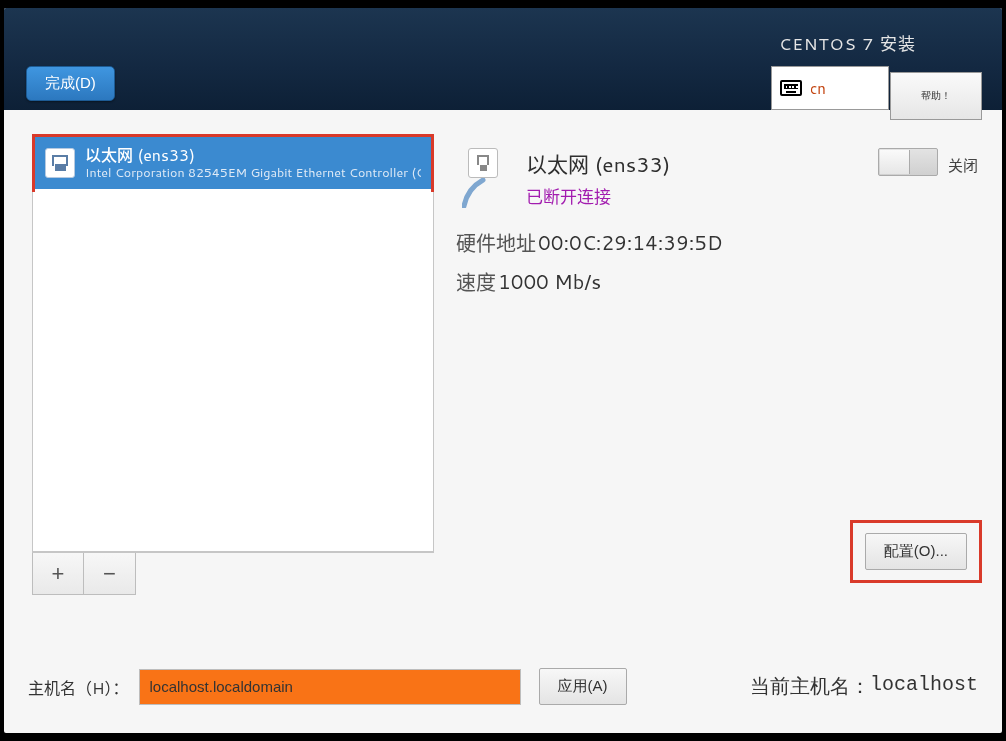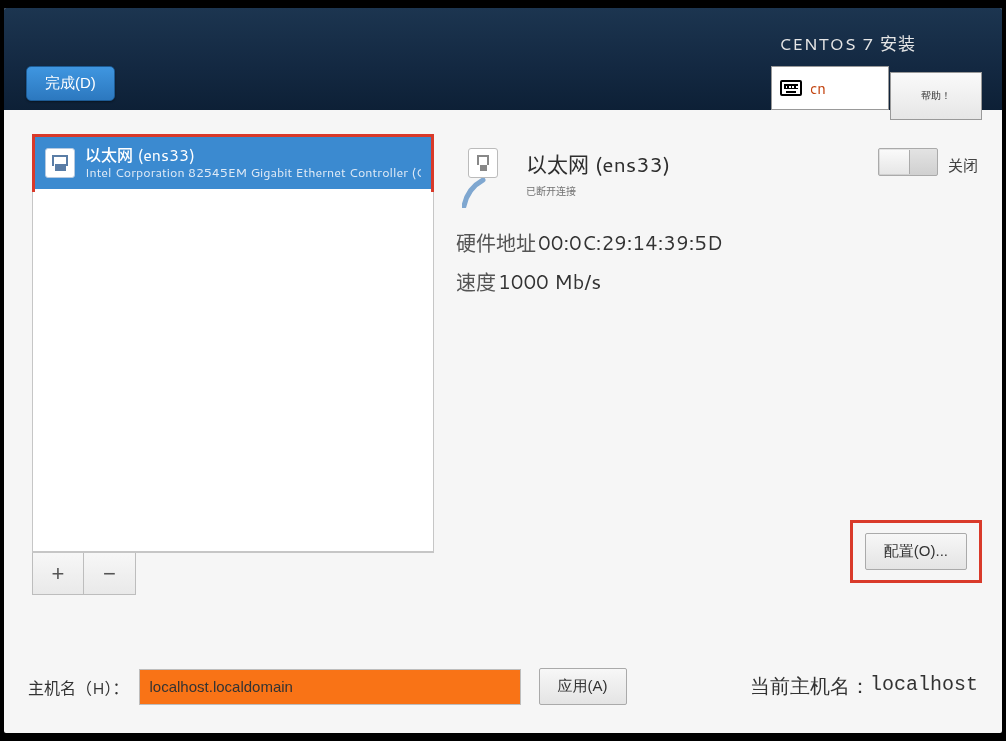--- a/index.html
+++ b/index.html
@@ -203,21 +203,21 @@
     position:absolute;
     left:11px; width:7px; bottom:6px; height:6px;
     background:#888;
   }
   .plug-cable {
     width: 42px; height: 30px;
     position: relative;
   }
   .plug-cable svg { width:100%; height:100%; }
   .detail-title { font-size: 21px; color: #2e2e2e; }
-  .detail-status { font-size: 10px; color: #737373; margin-top: 4px; }
+  .detail-status { font-size: 17px; color: #a21caf; margin-top: 4px; }
   .toggle-row {
     position: absolute;
     right: 0; top: 0;
     display: flex;
     align-items: flex-end;
     gap: 10px;
   }
   .toggle-track {
     width: 60px; height: 28px;
     background: linear-gradient(180deg,#e3e3e3,#d0d0d0);

